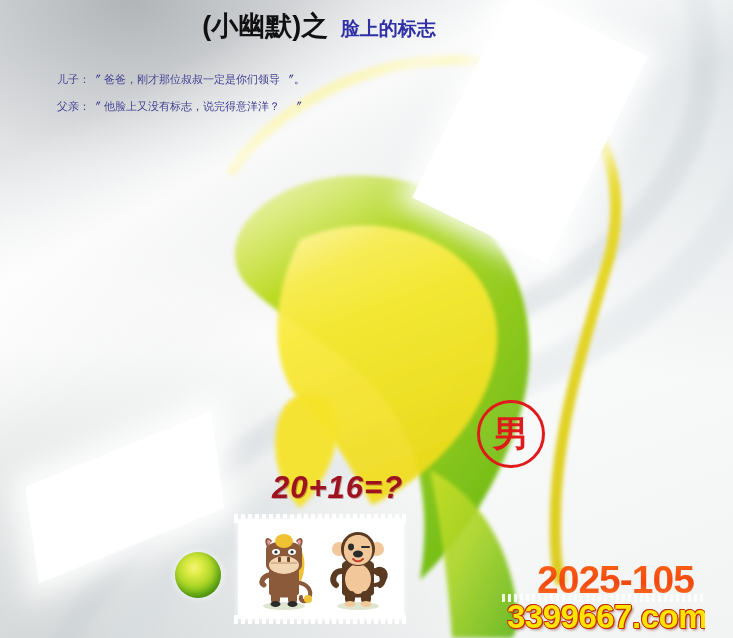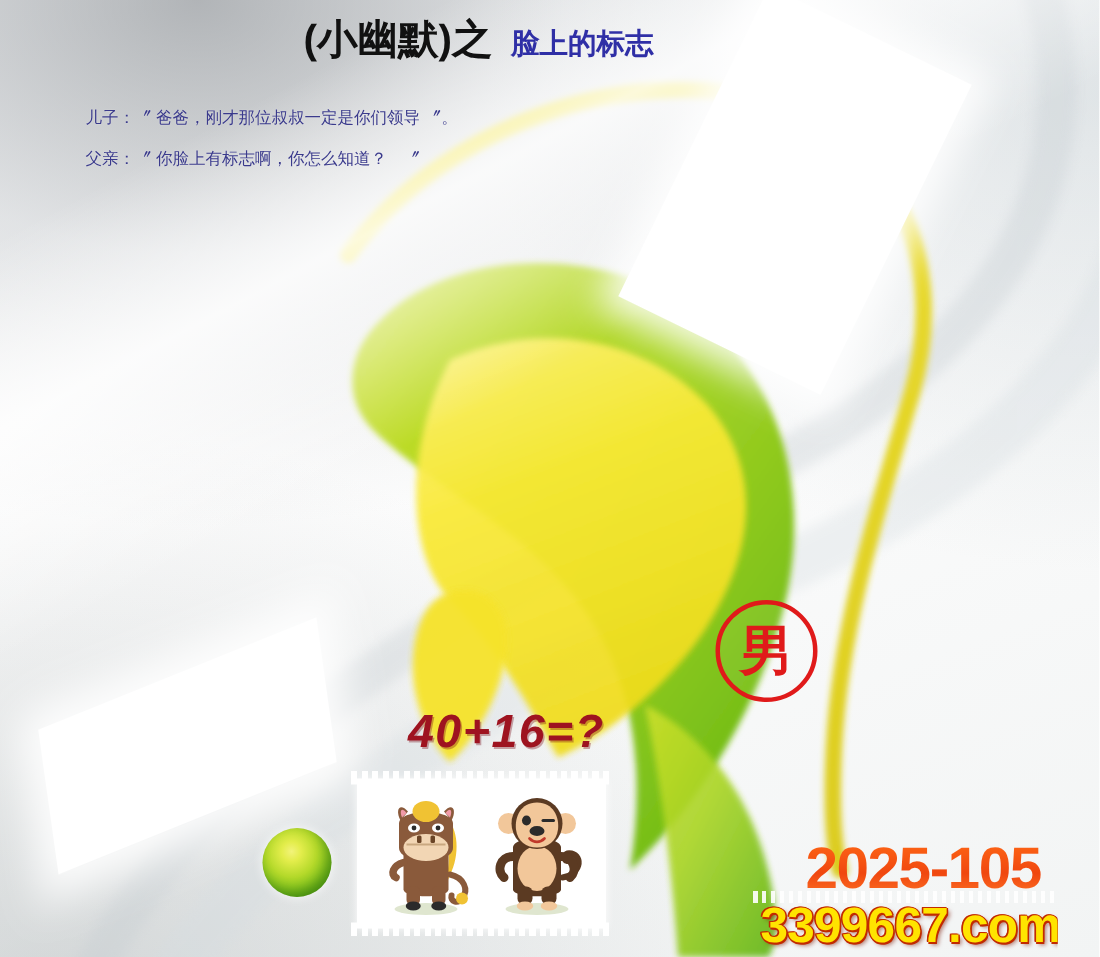--- a/index.html
+++ b/index.html
@@ -271,28 +271,28 @@
     <div class="wash"></div>
   </div>
 
   <div class="title-row">
     <span class="title-main">(小幽默)之</span>
     <span class="title-sub">脸上的标志</span>
   </div>
 
   <div class="lines">
     <div class="joke-line">儿子：〞 爸爸，刚才那位叔叔一定是你们领导 〞。</div>
-    <div class="joke-line">父亲：〞 你脸上有标志啊，你怎么知道？　〞</div>
+    <div class="joke-line">父亲：〞 他脸上又没有标志，说完得意洋洋？　〞</div>
   </div>
 
   <div class="stamp-male">
     <span>男</span>
   </div>
 
-  <div class="riddle">40+16=?</div>
+  <div class="riddle">20+16=?</div>
 
   <div class="orb"></div>
 
   <div class="animal-panel">
     <div class="animals">
 
       <svg width="66" height="84" viewBox="0 0 66 84">
         <ellipse cx="33" cy="79" rx="21" ry="4" fill="#dfe6cf"></ellipse>
 
         <path d="M44 16 C 54 22, 56 40, 50 54 C 47 62, 44 66, 42 68

